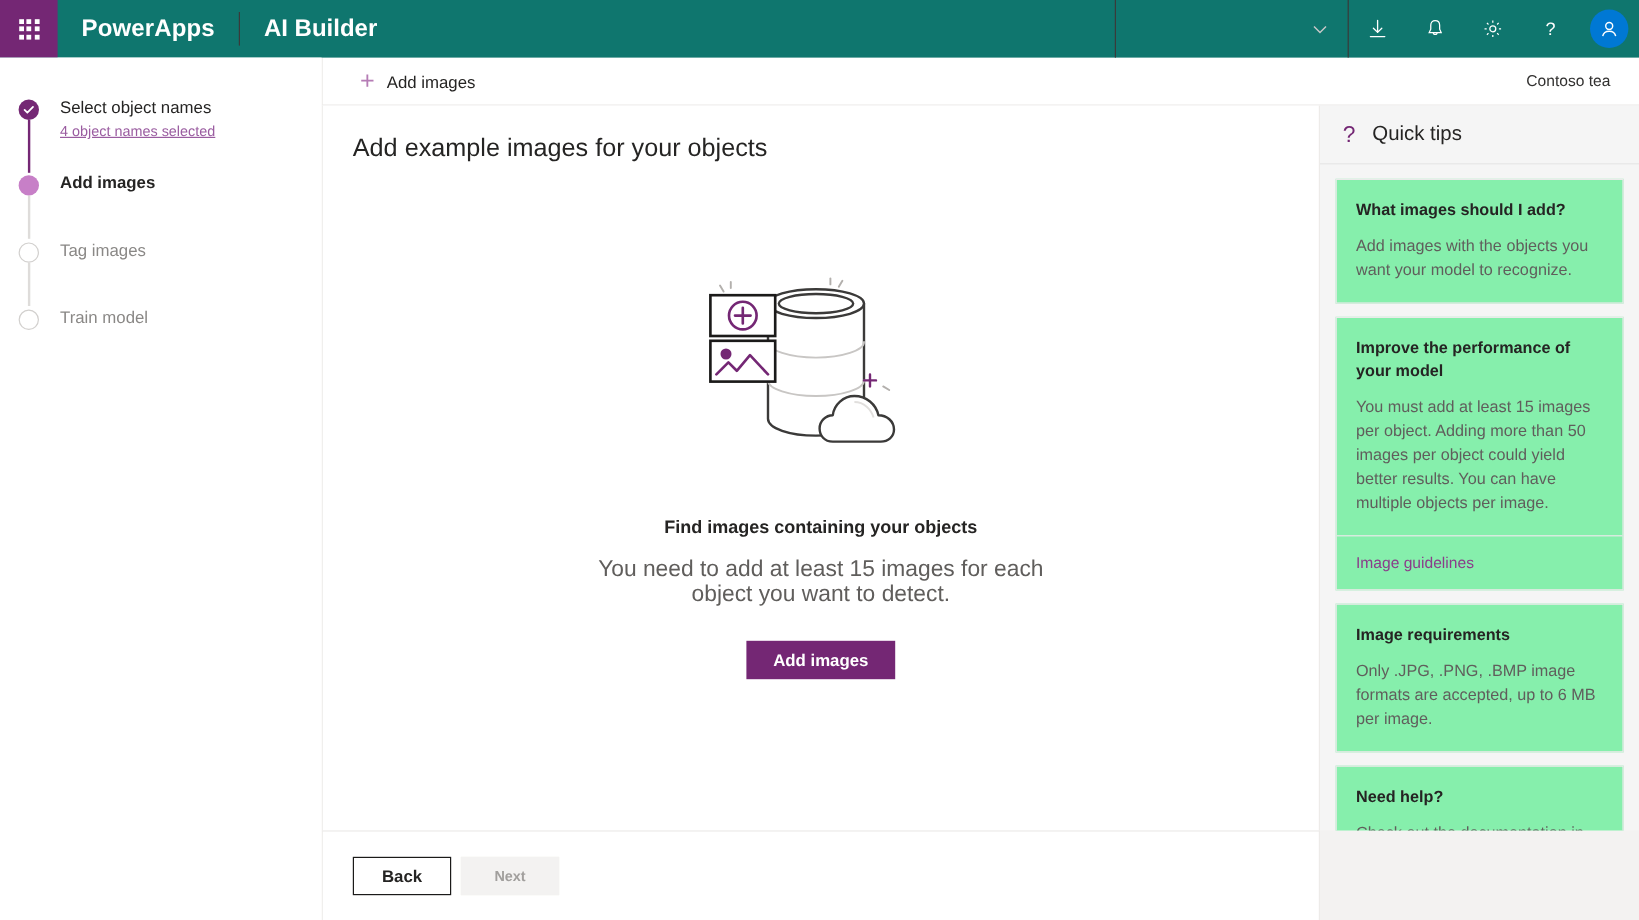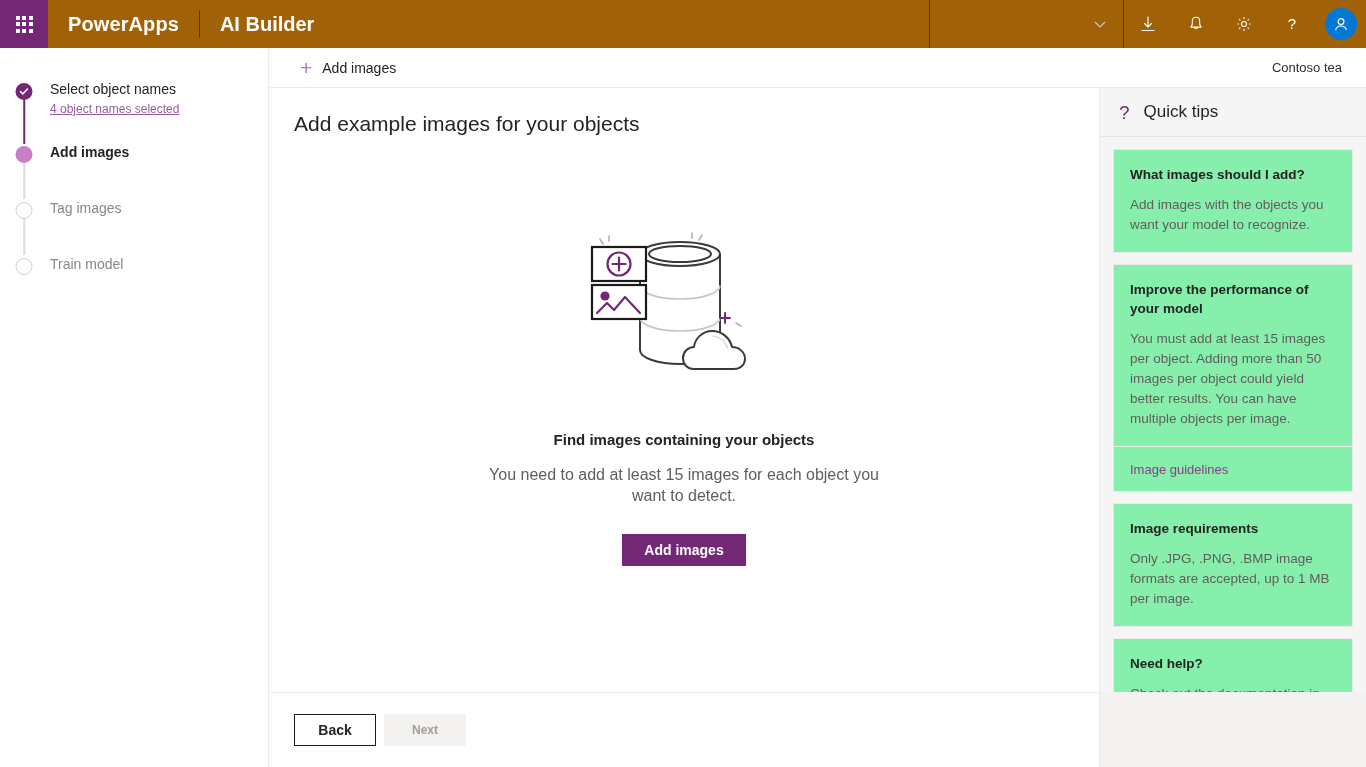--- a/index.html
+++ b/index.html
@@ -8,21 +8,21 @@
     width: 1366px;
     height: 767px;
     overflow: hidden;
     font-family: "Liberation Sans", sans-serif;
     background: #ffffff;
   }
 
   
   .topbar {
     height: 48px;
-    background: #a16207;
+    background: #0f766e;
     display: flex;
     align-items: stretch;
     position: relative;
   }
   .waffle {
     width: 48px;
     background: #742774;
     display: flex;
     align-items: center;
     justify-content: center;
@@ -189,21 +189,21 @@
     align-items: center;
     justify-content: center;
     padding-bottom: 40px;
   }
   .illus { margin-bottom: 34px; }
   .empty-title {
     font-size: 15px; font-weight: 700; color: #252423;
     margin-bottom: 16px; text-align: center;
   }
   .empty-sub {
-    font-size: 16px; color: #605e5c; text-align: center;
+    font-size: 19px; color: #605e5c; text-align: center;
     line-height: 21px; max-width: 400px; margin-bottom: 28px;
   }
   .primary-btn {
     background: #742774;
     color: #ffffff;
     border: none;
     font-family: "Liberation Sans", sans-serif;
     font-size: 14px;
     font-weight: 600;
     padding: 0 22px;
@@ -454,21 +454,21 @@
               <div class="tip-p">You must add at least 15 images per object. Adding more than 50 images per object could yield better results. You can have multiple objects per image.</div>
             </div>
             <div class="tip-link-row">
               <a class="tip-link" href="#">Image guidelines</a>
             </div>
           </div>
 
           <div class="tip-card">
             <div class="tip-inner">
               <div class="tip-h">Image requirements</div>
-              <div class="tip-p">Only .JPG, .PNG, .BMP image formats are accepted, up to 1 MB per image.</div>
+              <div class="tip-p">Only .JPG, .PNG, .BMP image formats are accepted, up to 6 MB per image.</div>
             </div>
           </div>
 
           <div class="tip-card">
             <div class="tip-inner">
               <div class="tip-h">Need help?</div>
               <div class="tip-p">Check out the documentation in the help menu at the top of the page. If you have further questions, send us an email.</div>
             </div>
           </div>
 

